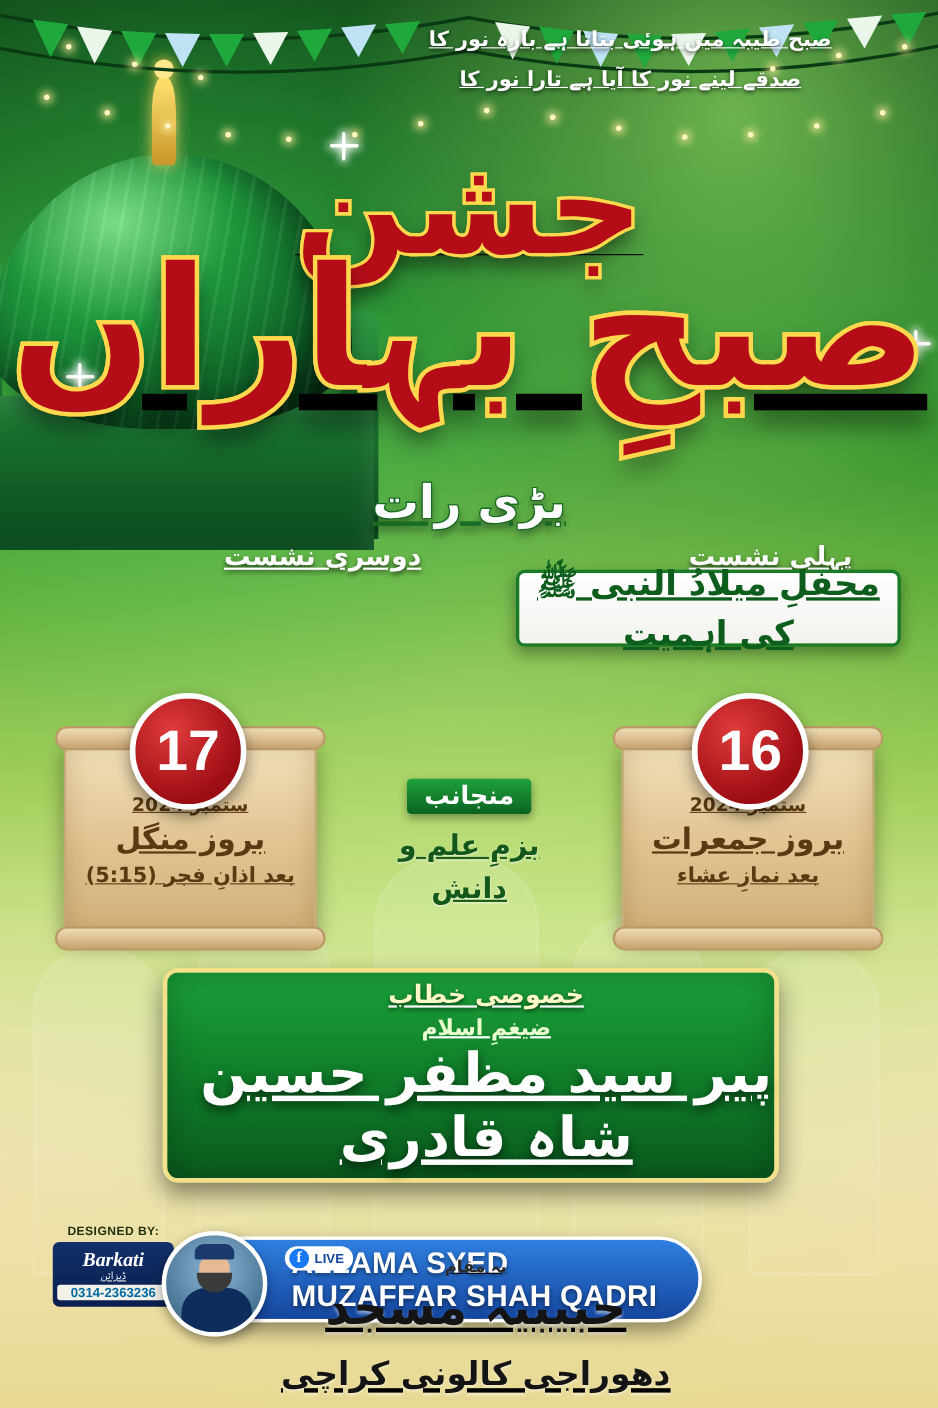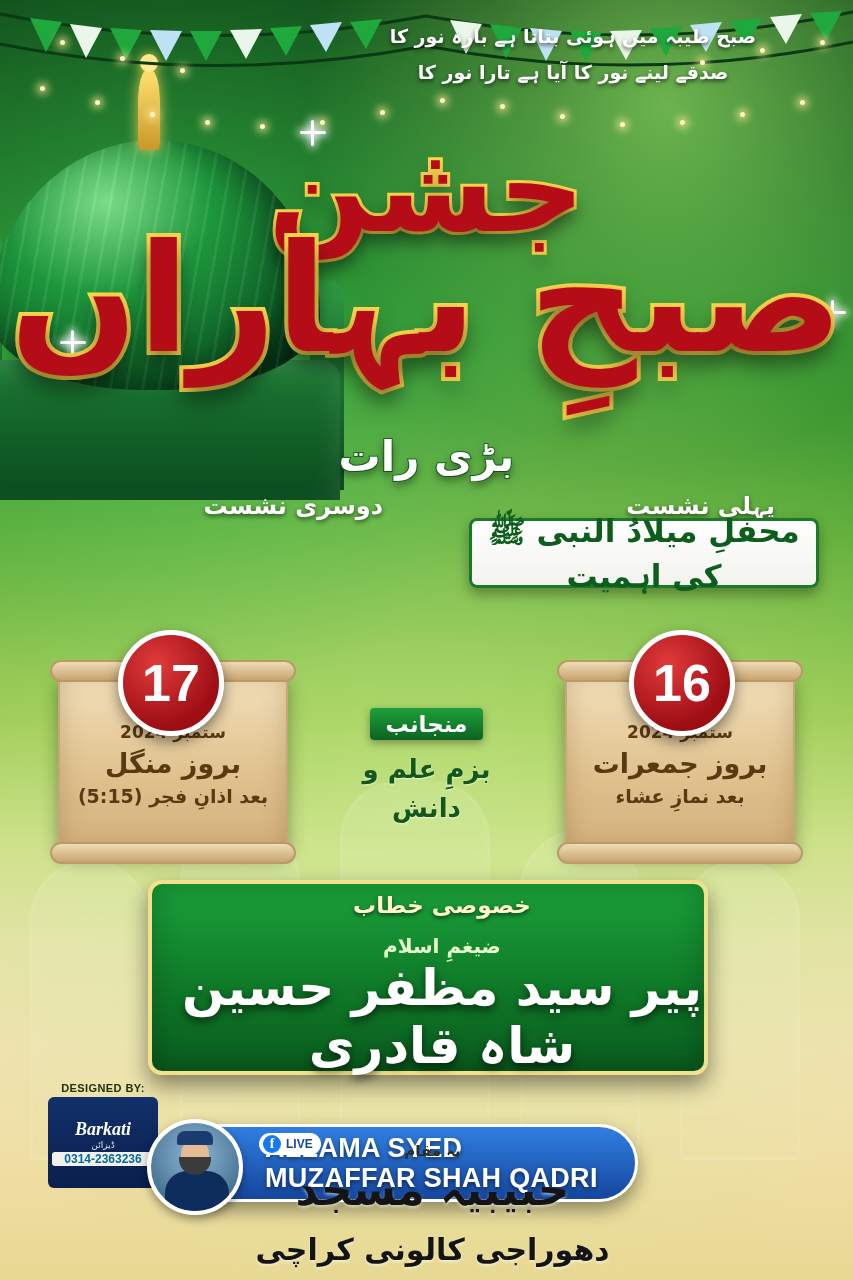--- a/index.html
+++ b/index.html
@@ -83,21 +83,21 @@
   .bunting { position: absolute; top: 0; left: 0; width: 853px; height: 120px; }
 
   
   .lights { position:absolute; inset:0; pointer-events:none; }
   .lights i {
     position:absolute; width:5px; height:5px; border-radius:50%;
     background:#fff6c2; box-shadow:0 0 8px 3px rgba(255,235,150,0.85);
   }
 
   
-  .urdu { font-family: "DejaVu Sans", sans-serif; direction: rtl; }
+  .urdu { font-family: "DejaVu Sans", sans-serif; direction: rtl; text-decoration: underline; }
 
   .couplet {
     position: absolute; right: 60px; top: 18px; width: 440px;
     text-align: center; color: #ffffff;
     font-size: 19px; line-height: 1.9;
     text-shadow: 0 2px 4px rgba(0,0,0,0.65);
     font-weight: bold;
   }
 
   .main-title {
@@ -218,37 +218,37 @@
     box-shadow: 0 10px 22px rgba(0,0,0,.45), inset 0 0 30px rgba(0,0,0,.25);
     text-align:center; color:#fff;
     padding-top: 8px;
     padding-left: 28px;
   }
   .speaker-panel .khas {
     font-size: 23px; font-weight:bold; color:#fff8c9;
     text-shadow: 0 2px 4px rgba(0,0,0,.6);
   }
   .speaker-panel .zia {
-    font-size: 20px; font-weight:bold; color:#eaffd0; margin-top: 16px;
+    font-size: 20px; font-weight:bold; color:#eaffd0; margin-top: 4px;
   }
   .speaker-panel .name {
     font-size: 50px; font-weight:bold; line-height:1.15; margin-top: 2px;
     color:#ffffff;
     text-shadow: 0 4px 10px rgba(0,0,0,.6);
   }
 
   
   .designed {
     position:absolute; left: 48px; bottom: 92px; width: 110px; text-align:center;
     color:#20310c;
   }
   .designed .dtitle { font-size: 11px; font-weight:bold; letter-spacing:.4px; }
   .designed .dcard {
     margin-top: 3px; background: linear-gradient(180deg,#12306b,#0a1f4d);
-    border-radius: 6px; padding: 22px 4px; color:#fff;
+    border-radius: 6px; padding: 6px 4px; color:#fff;
   }
   .designed .dbrand { font-family:"Liberation Serif", serif; font-style:italic; font-size:18px; font-weight:bold;}
   .designed .dsub { font-size: 9px; opacity:.9; }
   .designed .dphone {
     margin-top: 2px; font-size: 12px; font-weight:bold; color:#0369a1;
     background: #f2f2ea; border-radius: 3px; text-align: center;
   }
 
   
   .livebar {

